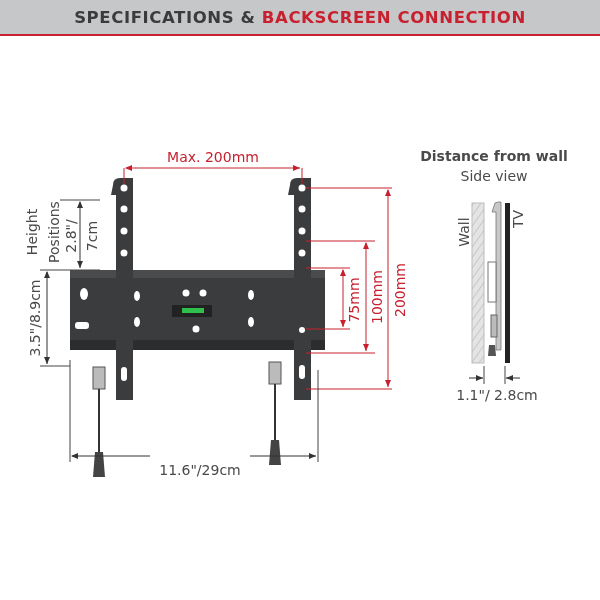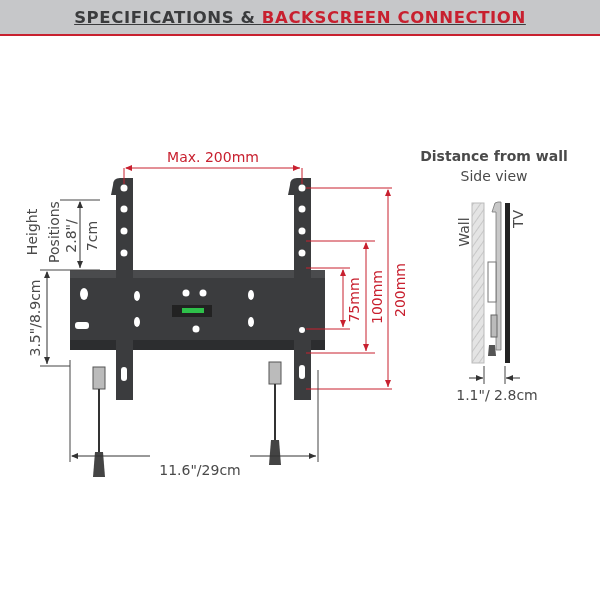--- a/index.html
+++ b/index.html
@@ -1,18 +1,18 @@
 <!DOCTYPE html>
 <html><head>
 <meta charset="utf-8">
 <style>
   html,body{margin:0;padding:0;background:#fff;}
   body{width:600px;height:600px;position:relative;overflow:hidden;font-family:"DejaVu Sans",sans-serif;}
   .header{position:absolute;left:0;top:0;width:600px;height:34px;background:#c6c7c9;border-bottom:2px solid #c8202f;display:flex;align-items:center;justify-content:center;}
-  .header-title{font-family:"DejaVu Sans",sans-serif;font-weight:bold;font-size:16.5px;letter-spacing:0.6px;color:#3a3b3d;text-decoration:underline;}
+  .header-title{font-family:"DejaVu Sans",sans-serif;font-weight:bold;font-size:16.5px;letter-spacing:0.6px;color:#3a3b3d;}
   .header-accent{color:#c8202f;}
   svg{position:absolute;left:0;top:0;}
   .lbl{font-family:"DejaVu Sans",sans-serif;fill:#4a4a4a;}
   .red{fill:#c8202f;}
 </style>
 </head>
 <body>
 
 <div class="header">
   <span class="header-title"><span>SPECIFICATIONS &amp; </span><span class="header-accent">BACKSCREEN CONNECTION</span></span>

